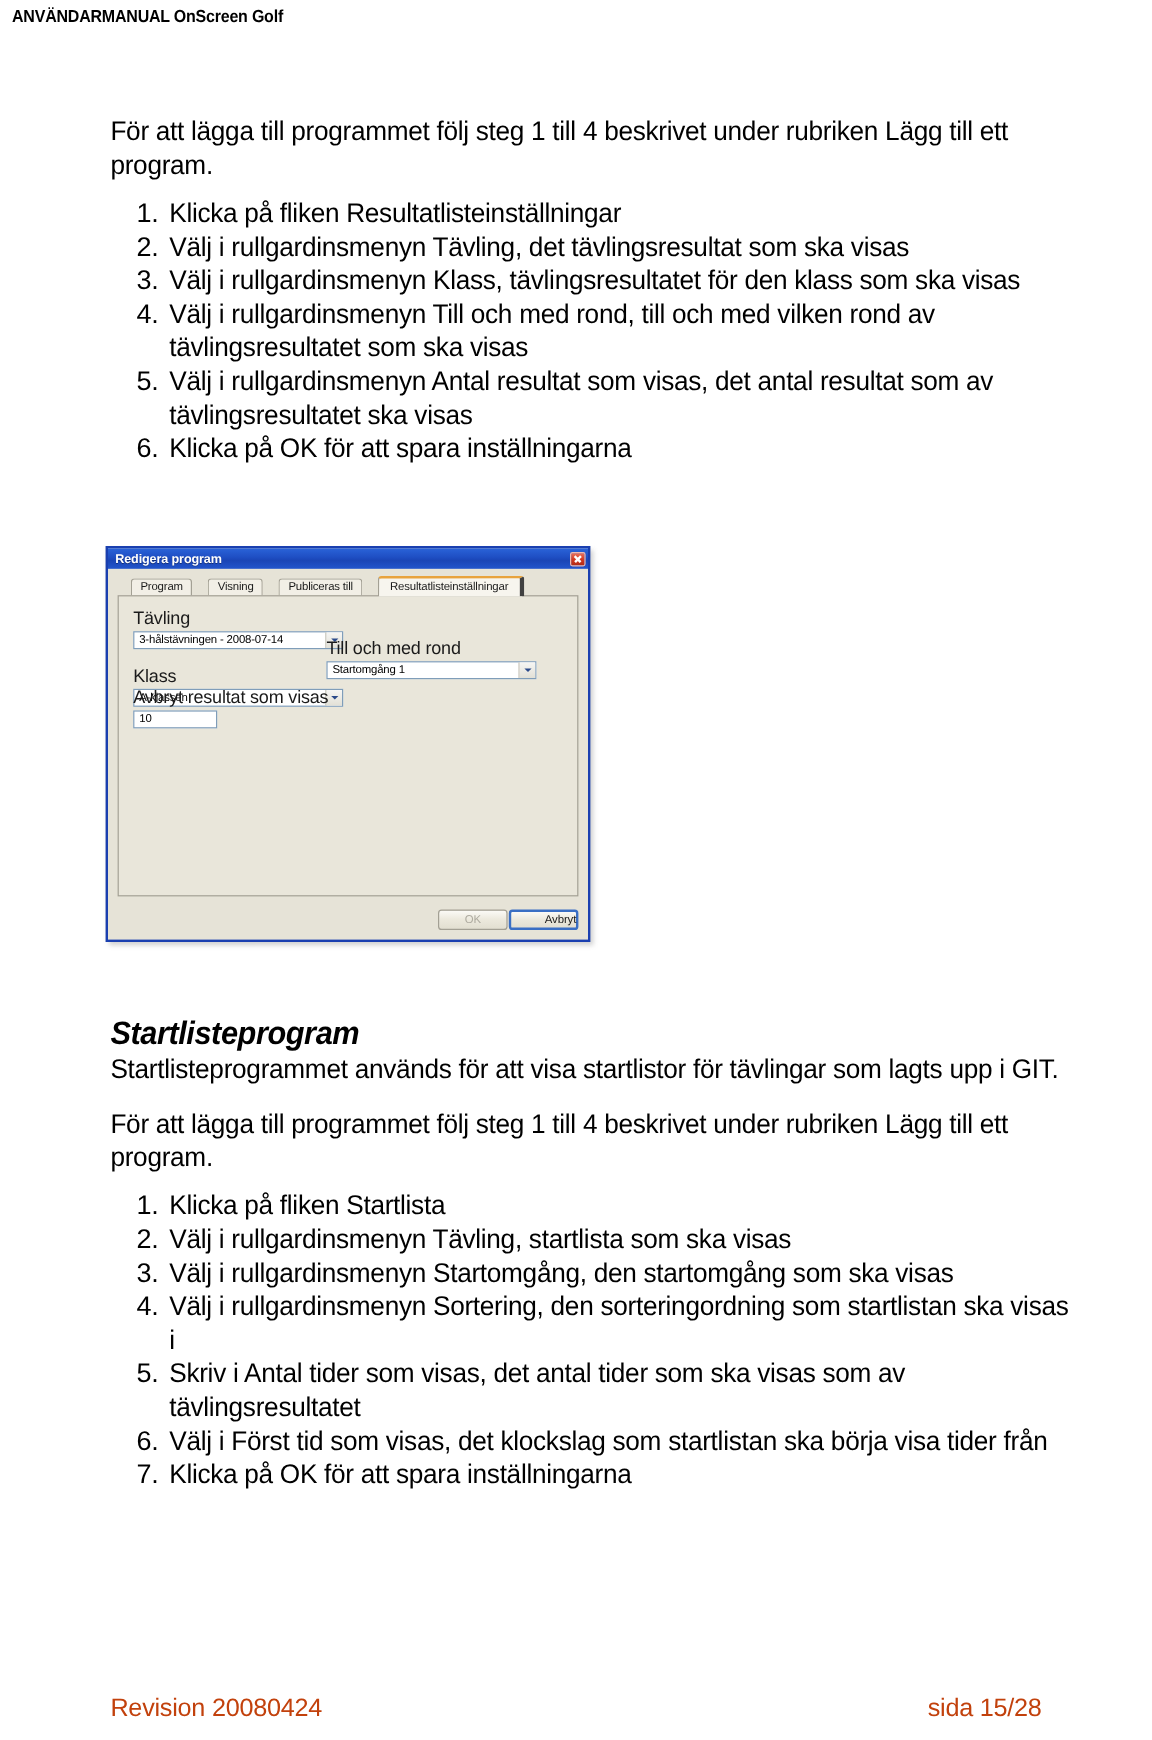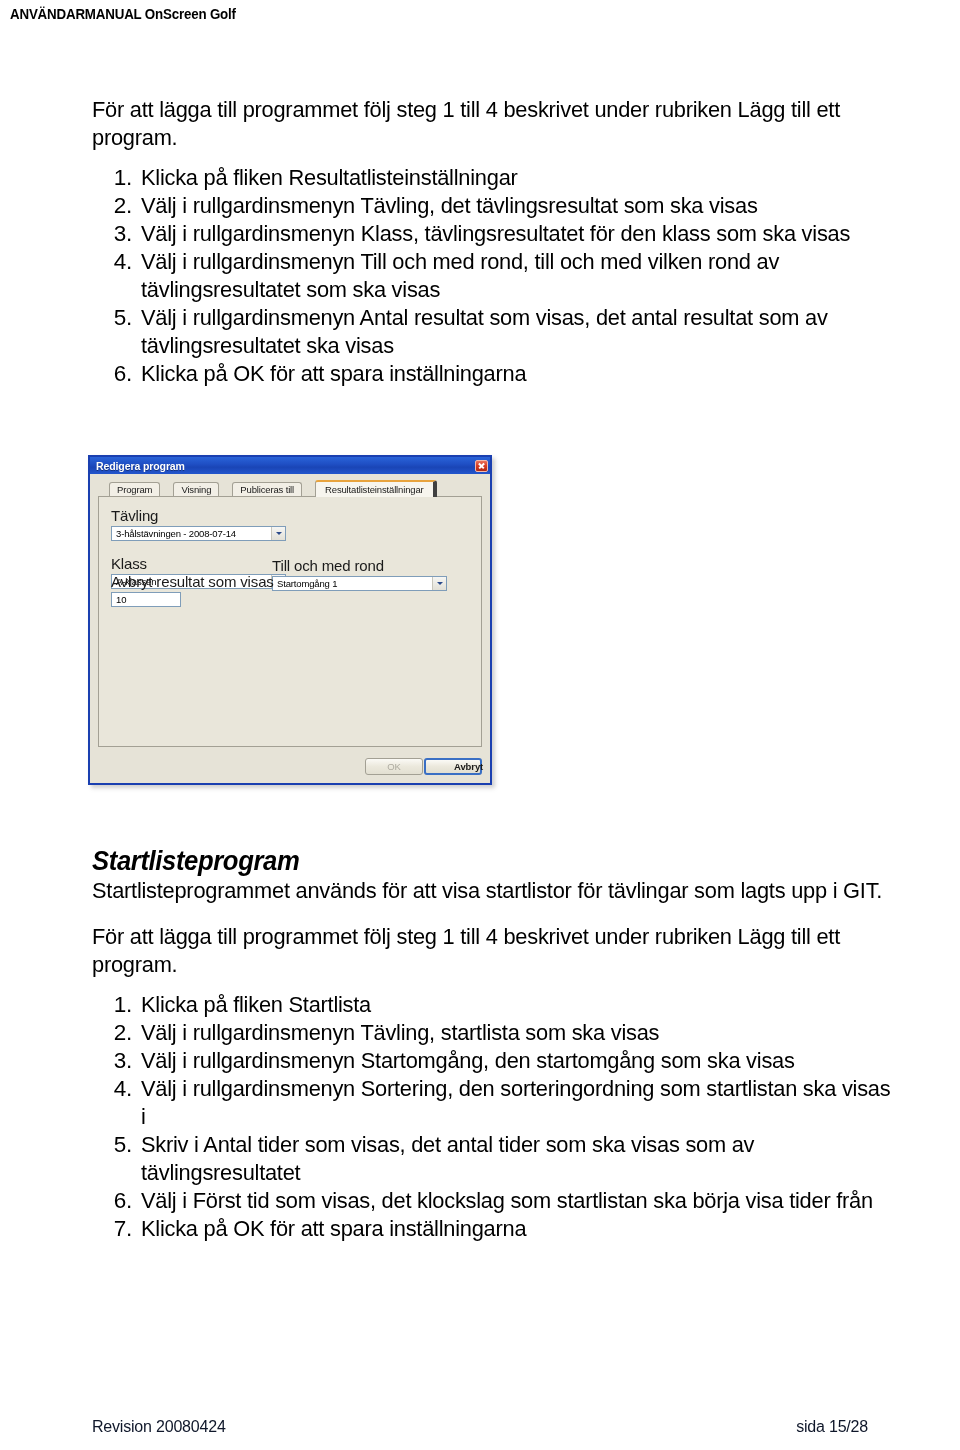--- a/index.html
+++ b/index.html
@@ -87,22 +87,22 @@
   }
 
   
   .footer {
     position: absolute;
     left: 92px;
     right: 92px;
     bottom: 14px;
     display: flex;
     justify-content: space-between;
-    font-size: 16px;
-    color: #0f172a;
+    font-size: 21px;
+    color: #c2410c;
     letter-spacing: -0.2px;
   }
 
   
   .dialog-wrap {
     position: absolute;
     left: 88px;
     top: 455px;
     width: 412px;
     height: 338px;
@@ -289,21 +289,21 @@
     border: 1px solid #a3a094;
     border-radius: 3px;
     color: #1a1a1a;
     box-sizing: border-box;
     letter-spacing: -0.1px;
   }
   .btn.disabled { color: #aeaba0; }
   .btn.default {
     border: 2px solid #3a6fc4;
     line-height: 13px;
-    font-weight: bold;
+    font-weight: normal;
     padding-left: 28px;
   }
 </style>
 </head>
 <body>
 
 <div class="page-header">
   <span>ANVÄNDARMANUAL OnScreen Golf</span>
 </div>
 
@@ -373,21 +373,21 @@
         <div class="field" style="left:12px; top:58px; width:175px;">
           <div class="field-label">Klass</div>
           <div class="combo">
             <span class="combo-value">A-klassen</span>
             <span class="combo-arrow">
                 <span class="chev"></span>
               </span>
           </div>
         </div>
 
-        <div class="field" style="left:173px; top:60px; width:175px;">
+        <div class="field" style="left:173px; top:35px; width:175px;">
           <div class="field-label">Till och med rond</div>
           <div class="combo">
             <span class="combo-value">Startomgång 1</span>
             <span class="combo-arrow">
                 <span class="chev"></span>
               </span>
           </div>
         </div>
 
         <div class="field" style="left:12px; top:76px; width:175px;">

